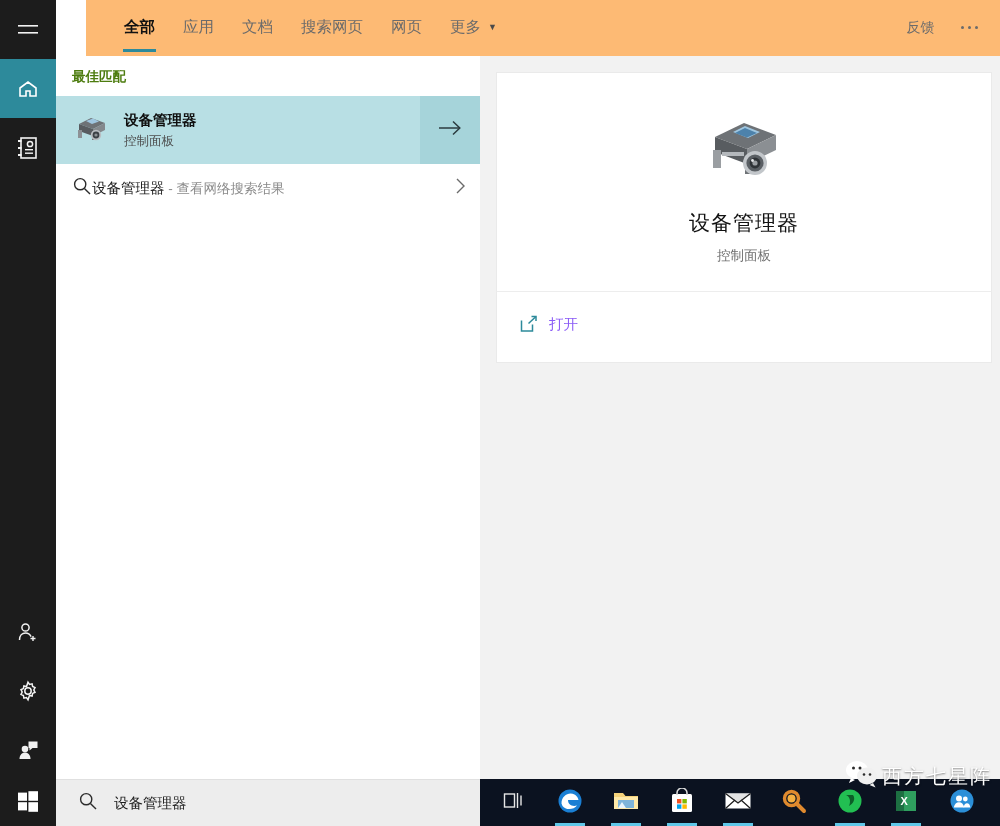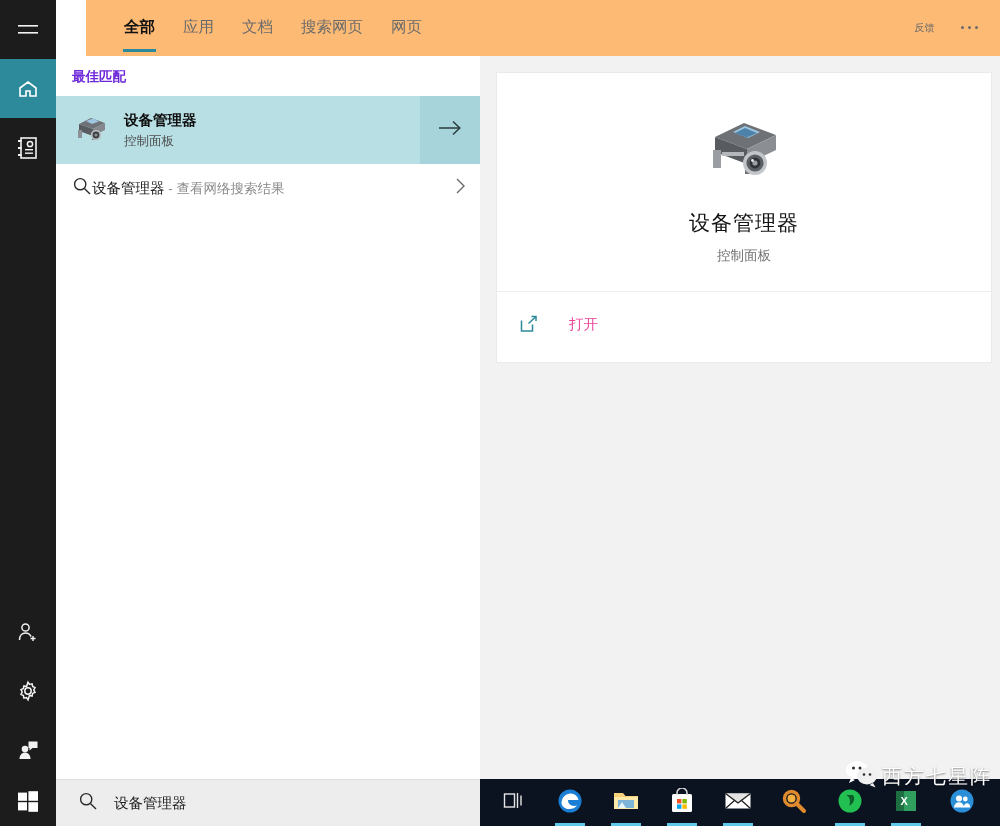--- a/index.html
+++ b/index.html
@@ -100,21 +100,21 @@
   }
   .tabbar-right {
     margin-left: auto;
     display: flex;
     align-items: center;
     height: 55px;
     padding-right: 18px;
     gap: 22px;
   }
   .tabbar-right .fb {
-    font-size: 10px;
+    font-size: 14px;
     color: #6b6b6b;
   }
   .dots {
     display: flex;
     gap: 3.5px;
     align-items: center;
     padding: 6px 4px;
   }
   .dots i {
     width: 3.5px; height: 3.5px; border-radius: 50%;
@@ -123,21 +123,21 @@
 
   .results-scroll {
     margin-top: 56px;
     flex: 1 1 auto;
     background: #ffffff;
   }
 
   .section-head {
     font-size: 13.5px;
     font-weight: bold;
-    color: #6d28d9;
+    color: #4d7c0f;
     padding: 12px 0 10px 16px;
   }
 
   
   .best-row {
     height: 68px;
     display: flex;
     align-items: stretch;
     background: #b8dfe4;
     cursor: default;
@@ -205,24 +205,24 @@
 
   .actions-card {
     background: #ffffff;
     border: 1px solid #eaeaea;
     border-top: 1px solid #ededed;
     padding: 14px 0 20px 0;
   }
   .action-row {
     display: flex;
     align-items: center;
-    gap: 30px;
+    gap: 10px;
     padding: 8px 0 8px 22px;
     font-size: 14.5px;
-    color: #ec4899;
+    color: #8b5cf6;
   }
   .action-icon { color: #2d8a9b; display: flex; }
 
   
   .bottom-bar {
     position: absolute;
     left: 0; right: 0; bottom: 0;
     height: 47px;
     display: flex;
   }
@@ -468,20 +468,24 @@
     </div>
     <div class="tab">
       <span>文档</span>
     </div>
     <div class="tab">
       <span>搜索网页</span>
     </div>
     <div class="tab">
       <span>网页</span>
     </div>
+    <div class="tab">
+      <span>更多</span>
+      <span class="caret">▼</span>
+    </div>
 
     <div class="tabbar-right">
       <span class="fb">反馈</span>
       <span class="dots">
         <i></i>
         <i></i>
         <i></i>
       </span>
     </div>
   </div>

